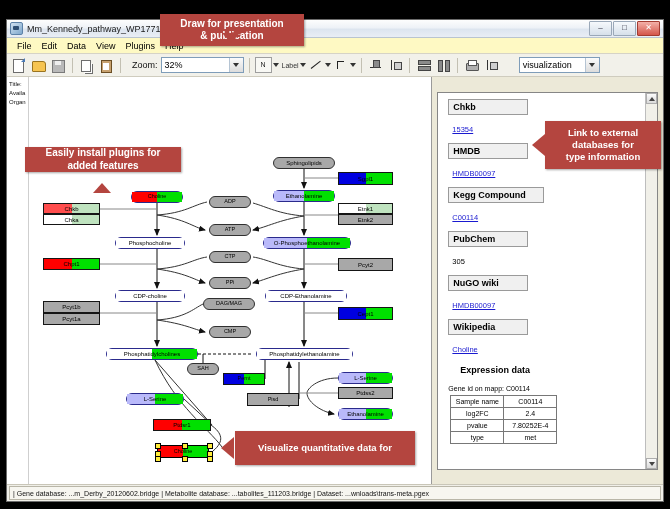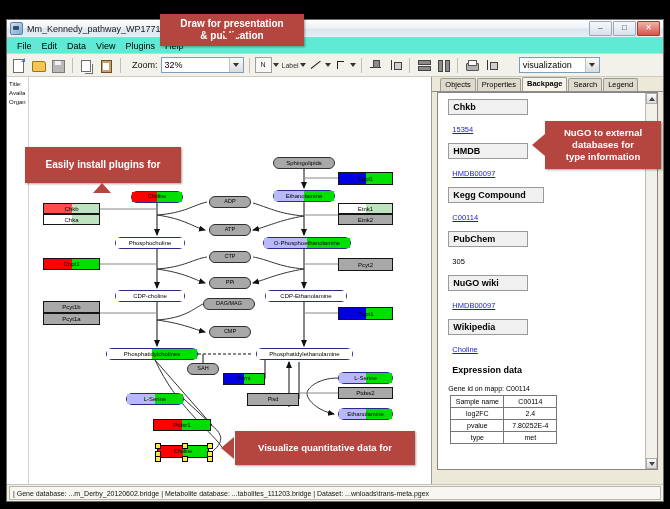--- a/index.html
+++ b/index.html
@@ -40,21 +40,21 @@
   .tb-btns{margin-left:auto;display:flex;gap:1px;}
   .tb-btn{
     width:21px;height:13px;border:1px solid #9aa8b8;
     background:linear-gradient(180deg,#f6f9fc,#d6e0ea);
     font-size:8px;line-height:11px;text-align:center;color:#223;
     border-radius:1px;
   }
   .tb-btn.close{background:linear-gradient(180deg,#f3b0a8,#d4564a);border-color:#a33b31;color:#fff;}
 
   .menubar{
-    height:15px;background:#5eead4;
+    height:15px;background:#fef9c3;
     border-bottom:1px solid #d6d3c6;
     display:flex;align-items:center;gap:0px;
     padding-left:5px;font-size:9px;color:#000;
   }
   .menubar span{padding:1px 5px;cursor:default;}
 
   .toolbar{
     height:22px;background:#f2f1ea;
     border-bottom:1px solid #cfccbe;
     display:flex;align-items:center;
@@ -197,21 +197,21 @@
     border:1px solid #9a9a9a;background:#f0f0f0;
     font-size:9px;font-weight:bold;color:#000;
     padding:2px 4px;width:80px;box-sizing:border-box;
     margin-bottom:3px;
   }
   .dblink{
     font-size:7.5px;color:#1919d0;text-decoration:underline;
     margin:0 0 9px 4px;display:inline-block;
   }
   .dbplain{font-size:7.5px;color:#000;margin:0 0 9px 4px;display:inline-block;}
-  .exp-title{font-size:9px;font-weight:bold;margin:2px 0 10px 4px;}
+  .exp-title{font-size:9px;font-weight:bold;margin:2px 0 10px 12px;}
   .geneid{font-size:7px;margin-bottom:3px;}
   table.expr{
     border-collapse:collapse;border:1px solid #555;
     margin-left:2px;
   }
   table.expr td{
     border:1px solid #777;font-size:7px;text-align:center;
     padding:2px 3px;min-width:46px;color:#000;background:#fff;
   }
   .vscroll{
@@ -600,44 +600,38 @@
             <div class="handle" style="left: 24px; top: -3px;"></div>
             <div class="handle" style="left: 49px; top: -3px;"></div>
             <div class="handle" style="left: -3px; top: 4.5px;"></div>
             <div class="handle" style="left: 49px; top: 4.5px;"></div>
             <div class="handle" style="left: -3px; top: 10px;"></div>
             <div class="handle" style="left: 24px; top: 10px;"></div>
             <div class="handle" style="left: 49px; top: 10px;"></div>
           </div>
         </div>
 
-      <div class="callout" style="left:18px;top:70px;width:156px;height:36px;font-size:10px;">
+      <div class="callout" style="left:18px;top:70px;width:156px;height:25px;font-size:10px;">
         <span>
             <div>Easily install plugins for</div>
+            <div>added features</div>
           </span>
       </div>
       <div class="arrow-up" style="left:86px;top:106px;"></div>
 
       <div class="callout" style="left:228px;top:354px;width:180px;height:34px;font-size:9.5px;">
         <span>
             <div>Visualize quantitative data  for</div>
           </span>
       </div>
       <div class="arrow-lt" style="left:214px;top:360px;"></div>
 
     </div>
 
     <div class="right-pane">
-      <div class="tabstrip">
-        <div class="tab">Objects</div>
-        <div class="tab">Properties</div>
-        <div class="tab active">Backpage</div>
-        <div class="tab">Search</div>
-        <div class="tab">Legend</div>
-      </div>
 
       <div class="bp-scroll">
         <div class="bp-inner">
 
           <div class="dbhead">Chkb</div>
           <a class="dblink">15354</a>
 
           <div class="dbhead">HMDB</div>
           <a class="dblink">HMDB00097</a>
 
@@ -694,18 +688,18 @@
 <div class="callout" style="left:160px;top:2px;width:144px;height:32px;font-size:10px;margin-top:12px;">
   <span>
       <div>Draw for presentation</div>
       <div>&amp; publication</div>
     </span>
 </div>
 <div class="arrow-dn" style="left:222px;top:33px;"></div>
 
 <div class="callout" style="left:545px;top:121px;width:116px;height:48px;font-size:9.5px;">
   <span>
-      <div>NuGO  to external</div>
+      <div>Link  to external</div>
       <div>databases  for</div>
       <div>type information</div>
     </span>
 </div>
 <div class="arrow-lt" style="left:532px;top:134px;"></div>
 
 </body></html>

